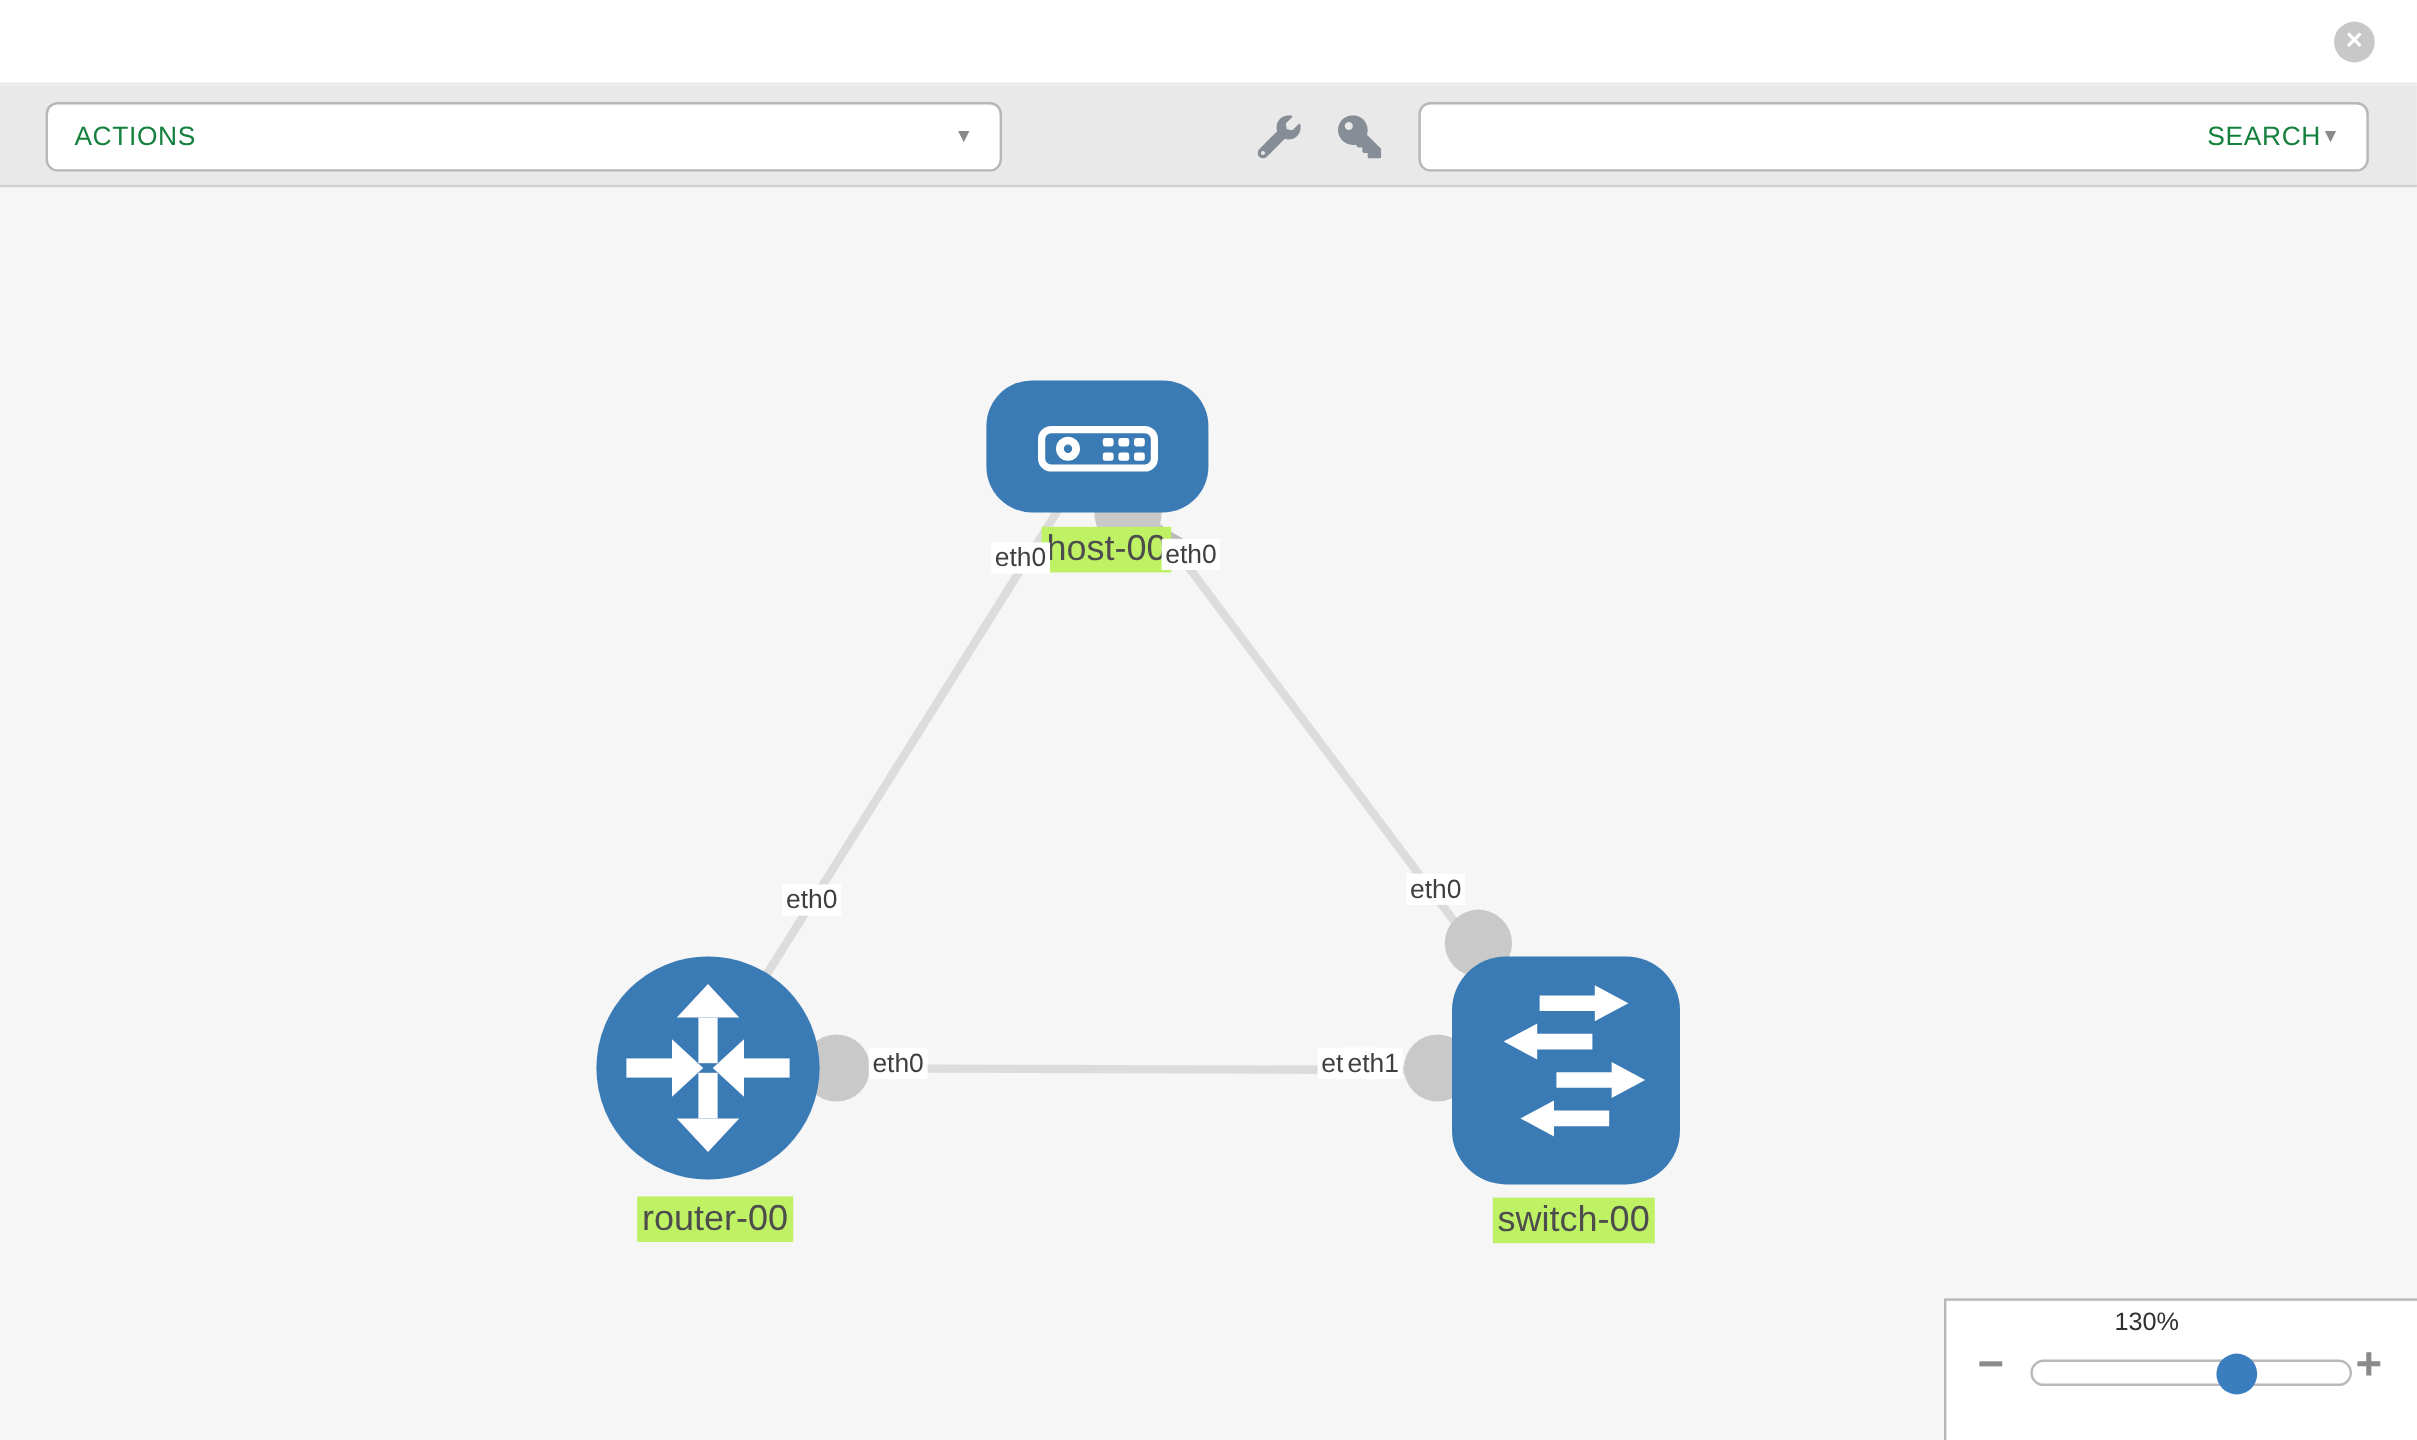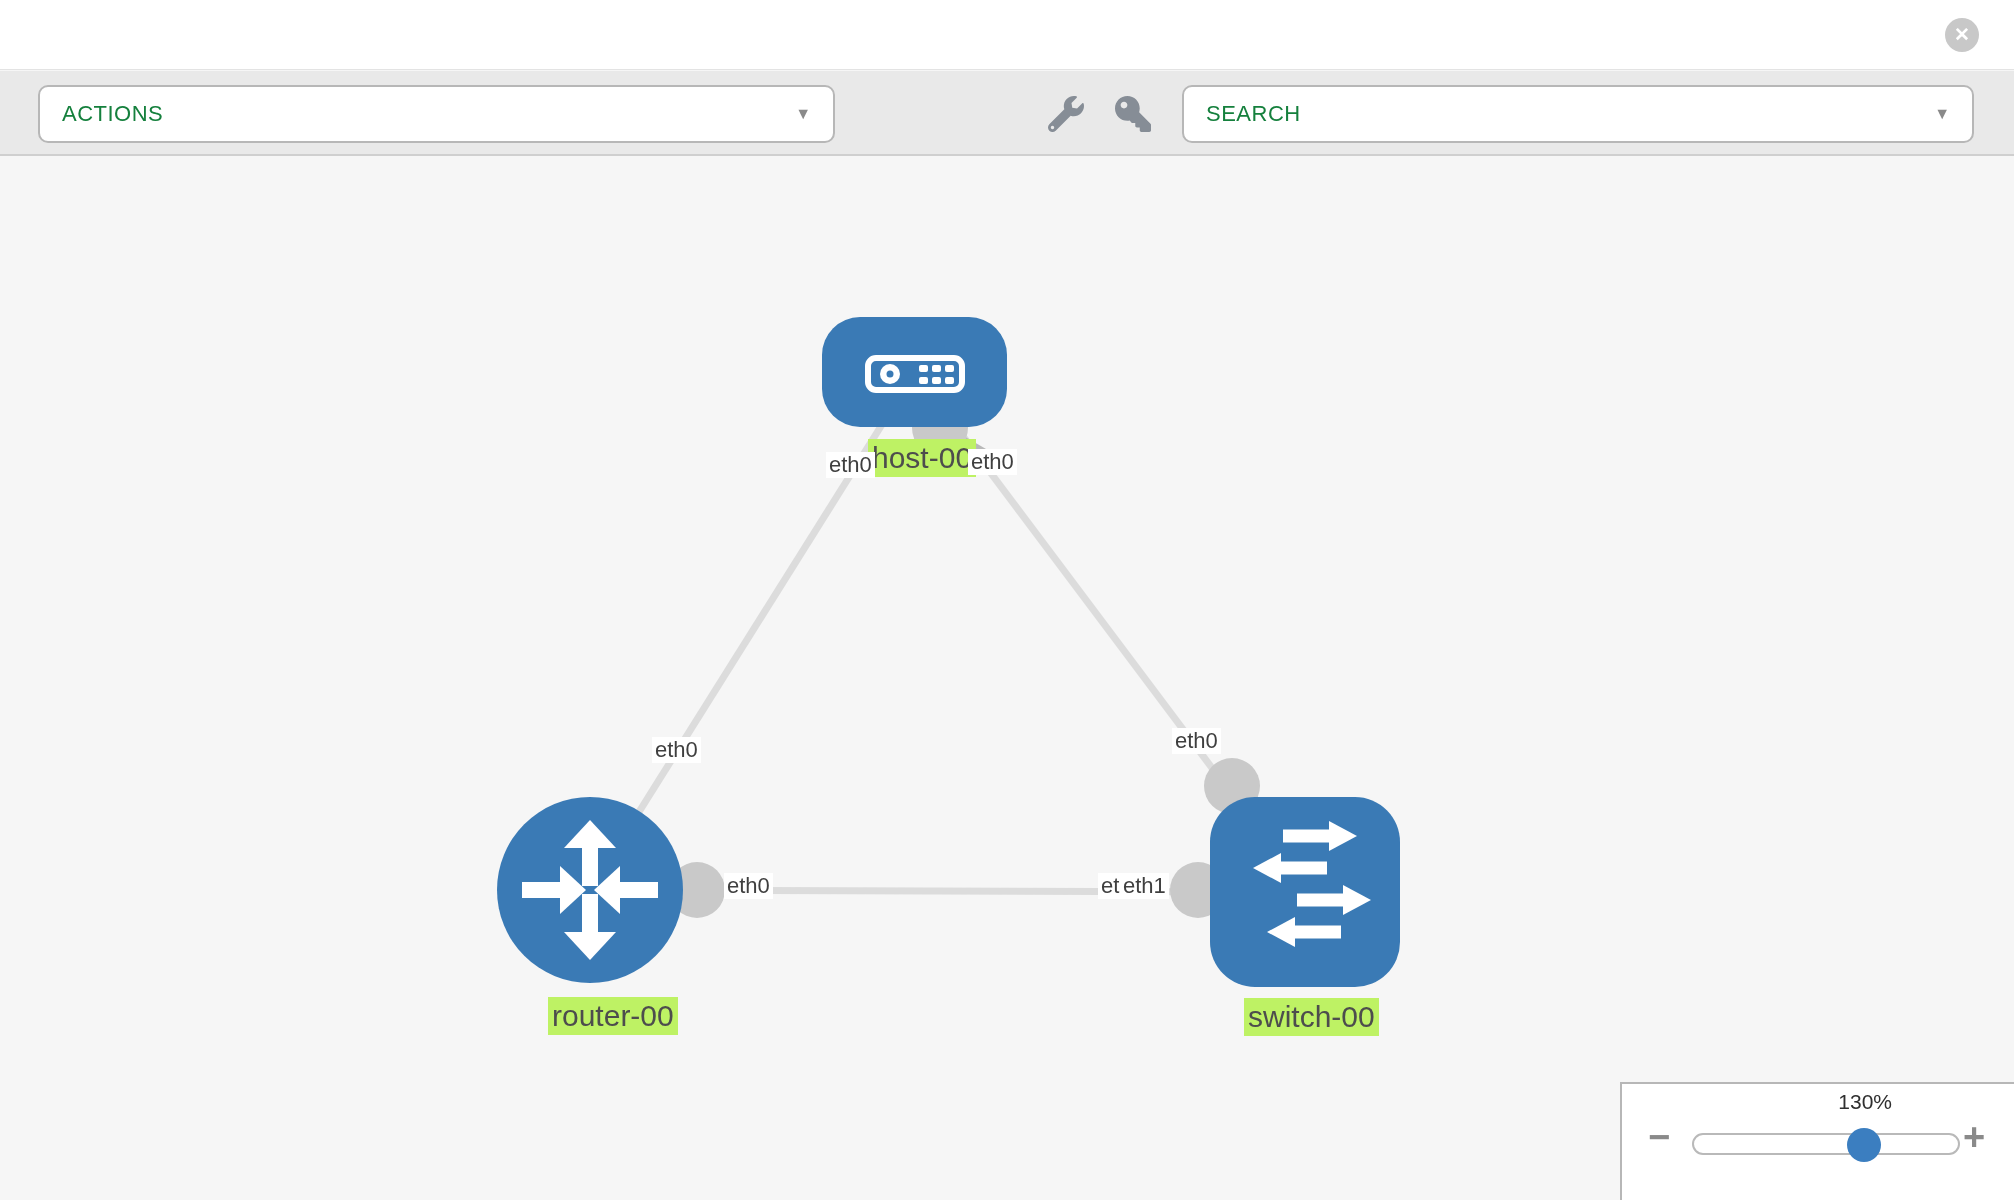--- a/index.html
+++ b/index.html
@@ -12,36 +12,36 @@
   .close-btn { position:absolute; left:1945px; top:18px; width:34px; height:34px;
                border-radius:50%; background:#c8c8c8; color:#ffffff; cursor:pointer;
                font-size:19px; font-weight:700; text-align:center; line-height:34px; }
   .toolbar { position:absolute; left:0; top:71px; width:2014px; height:85px;
              background:#e9e9e9; border-bottom:2px solid #cfcfcf; }
   .dropdown { position:absolute; top:14px; height:58px; background:#ffffff;
               border:2px solid #b7b7b7; border-radius:10px; display:flex;
               align-items:center; justify-content:space-between; padding:0 22px;
               cursor:pointer; }
   .dd-actions { left:38px;  width:797px; }
-  .dd-search  { left:1182px; width:792px; }
+  .dd-search  { left:1182px; width:792px;justify-content:flex-end; }
   .dd-label { font-size:22px; color:#15803d; letter-spacing:0.5px; }
   .dd-caret { font-size:16px; color:#8a8a8a; }
   .tool-icon { position:absolute; top:25px; width:36px; height:36px; cursor:pointer; }
   .icon-wrench { left:1048px; }
   .icon-key   { left:1115px; }
   .canvas { position:absolute; left:0; top:158px; width:2014px; height:1042px;
             background:#f6f6f6; }
   .canvas svg { position:absolute; left:0; top:0; }
   .node-label { position:absolute; background:#bef264; color:#4d4d4d;
                 font-size:30px; line-height:38px; padding:0 4px; white-space:nowrap; }
   .if-label { position:absolute; background:#ffffff; color:#3f3f3f;
               font-size:22px; line-height:26px; padding:0 3px; white-space:nowrap; }
   .zoom-panel { position:absolute; left:1620px; top:1082px; width:420px; height:140px;
                 background:#ffffff; border:2px solid #b7b7b7; }
-  .zoom-value { position:absolute; left:140px; top:6px; width:130px; text-align:right;
+  .zoom-value { position:absolute; left:140px; top:6px; width:130px; text-align:left;
                 font-size:21px; color:#2f2f2f; }
   .zoom-minus, .zoom-plus { position:absolute; top:34px; font-size:38px; font-weight:700;
                 color:#8a8a8a; cursor:pointer; line-height:38px; }
   .zoom-minus { left:26px; }
   .zoom-plus  { left:341px; }
   .zoom-track { position:absolute; left:70px; top:49px; width:268px; height:22px;
                 border:2px solid #b9b9b9; border-radius:12px; background:#ffffff;
                 cursor:pointer; }
   .zoom-thumb { position:absolute; left:225px; top:44px; width:34px; height:34px;
                 border-radius:50%; background:#3b7ec0; cursor:pointer; }
@@ -127,21 +127,21 @@
         <polygon points="1253,868 1281,853 1281,883" stroke="none"></polygon>
         <line x1="1297" y1="900" x2="1349" y2="900"></line>
         <polygon points="1371,900 1343,885 1343,915" stroke="none"></polygon>
         <line x1="1341" y1="932" x2="1289" y2="932"></line>
         <polygon points="1267,932 1295,917 1295,947" stroke="none"></polygon>
       </g>
     </g>
   </svg>
 
   <div class="node-label" style="left:868px;  top:281px;">host-00</div>
-  <div class="node-label" style="left:531px;  top:839px;margin-left:17px;">router-00</div>
+  <div class="node-label" style="left:531px;  top:839px;">router-00</div>
   <div class="node-label" style="left:1244px; top:840px;">switch-00</div>
 
   <div class="if-label" style="left:826px;  top:294px;">eth0</div>
   <div class="if-label" style="left:968px;  top:291px;">eth0</div>
   <div class="if-label" style="left:652px;  top:579px;">eth0</div>
   <div class="if-label" style="left:1172px; top:570px;">eth0</div>
   <div class="if-label" style="left:724px;  top:715px;">eth0</div>
   <div class="if-label" style="left:1098px; top:715px;">eth0</div>
   <div class="if-label" style="left:1120px; top:715px;">eth1</div>
 </div>

